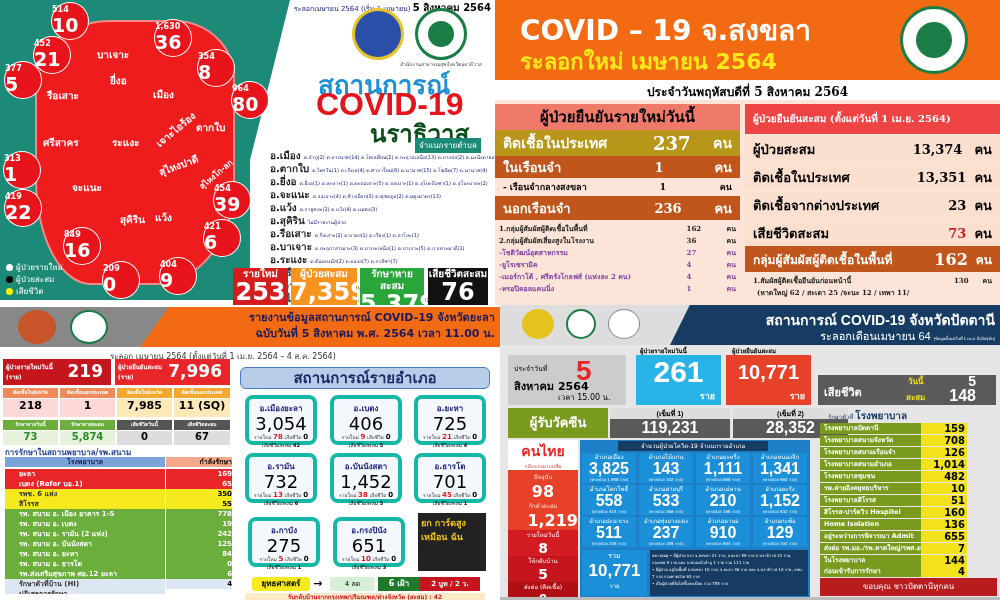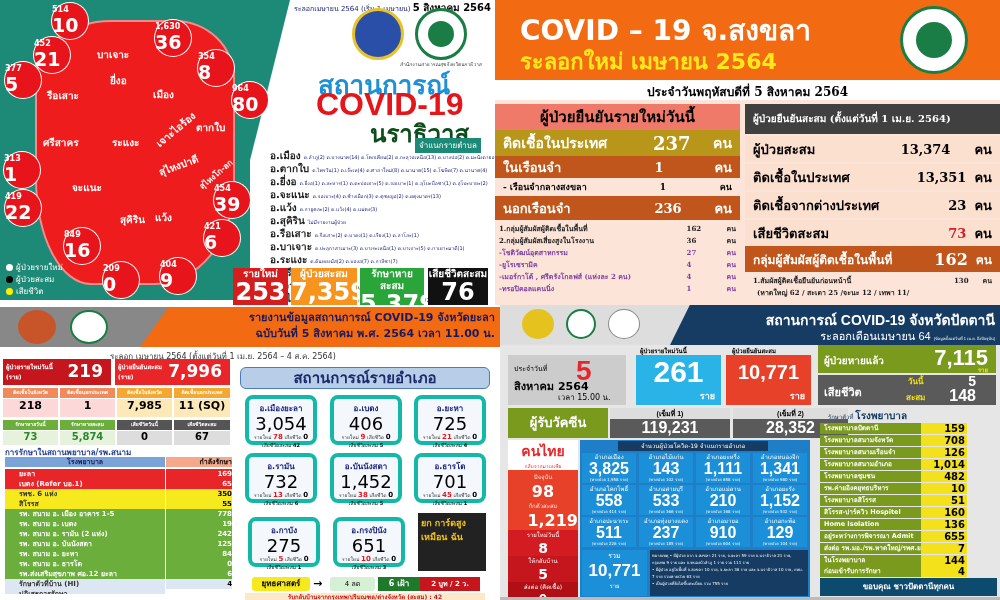--- a/index.html
+++ b/index.html
@@ -241,24 +241,24 @@
         <span style="width:40px">4</span>
         <span>คน</span>
       </div>
     <div class="row tb" style="position:relative;height:12px;font-size:7px;color:#7a3fa3;padding:0 4px">
         <span style="flex:1">-ทรอปิคอลแคนนิ่ง</span>
         <span style="width:40px">1</span>
         <span>คน</span>
       </div>
   </div>
 
-  <div class="tb" style="left:250px;top:104px;width:255px;height:30px;background:#404040;color:#fff;font-size:10px;line-height:30px;padding-left:8px">ผู้ป่วยยืนยันสะสม  (ตั้งแต่วันที่ 1 เม.ย. 2564)</div>
+  <div class="tb" style="left:250px;top:104px;width:255px;height:30px;background:#ef4444;color:#fff;font-size:10px;line-height:30px;padding-left:8px">ผู้ป่วยยืนยันสะสม  (ตั้งแต่วันที่ 1 เม.ย. 2564)</div>
   <div class="row tb" style="left:250px;top:136px;width:255px;height:26px;background:#fbe0d0;color:#000;font-size:13px">
       <span style="flex:1">ผู้ป่วยสะสม</span>
-      <span style="margin-right:24px">13,374</span>
+      <span style="margin-right:12px">13,374</span>
       <span>คน</span>
     </div>
   <div class="row tb" style="left:250px;top:164px;width:255px;height:26px;background:#fbe0d0;color:#000;font-size:13px">
       <span style="flex:1">ติดเชื้อในประเทศ</span>
       <span style="margin-right:8px">13,351</span>
       <span>คน</span>
     </div>
   <div class="row tb" style="left:250px;top:192px;width:255px;height:26px;background:#fbe0d0;color:#000;font-size:13px">
       <span style="flex:1">ติดเชื้อจากต่างประเทศ</span>
       <span style="margin-right:8px">23</span>
@@ -429,25 +429,20 @@
   <div class="bx" style="left:136px;top:50px;width:85px;height:50px;background:#2ab3e6">
       <div style="font-size:30px;line-height:34px">261</div>
       <div style="font-size:9px;text-align:right;padding-right:6px">ราย</div>
     </div>
   <div style="position:absolute;left:232px;top:41px;font-size:6px;font-weight:bold">ผู้ป่วยยืนยันสะสม</div>
   <div class="bx" style="left:226px;top:50px;width:85px;height:50px;background:#e8412a">
       <div style="font-size:20px;line-height:34px">10,771</div>
       <div style="font-size:9px;text-align:right;padding-right:6px">ราย</div>
     </div>
 
-  <div class="bx" style="left:318px;top:40px;width:178px;height:28px;background:#7a9a1e">
-      <div style="position:absolute;left:6px;top:8px;font-size:10px">ผู้ป่วยหายแล้ว</div>
-      <div style="position:absolute;right:8px;top:0;font-size:22px">7,115</div>
-      <div style="position:absolute;right:8px;top:20px;font-size:6px;color:#f3e21b">ราย</div>
-    </div>
   <div class="bx" style="left:318px;top:70px;width:178px;height:30px;background:#5a5a5a">
       <div style="position:absolute;left:6px;top:8px;font-size:11px">เสียชีวิต</div>
       <div style="position:absolute;left:90px;top:0;font-size:8px;color:#f3e21b">วันนี้</div>
       <div style="position:absolute;right:20px;top:-2px;font-size:14px">5</div>
       <div style="position:absolute;left:88px;top:16px;font-size:8px;color:#f3e21b">สะสม</div>
       <div style="position:absolute;right:20px;top:12px;font-size:16px">148</div>
     </div>
 
   <div class="bx" style="left:8px;top:103px;width:100px;height:30px;background:#7a9a1e;font-size:13px;line-height:30px">ผู้รับวัคซีน</div>
   <div class="bx" style="left:110px;top:103px;width:120px;height:30px;background:#5a5a5a">
@@ -595,15 +590,15 @@
       </div>
     <div class="hp" style="left:320px;top:250px">
         <div class="n">ในโรงพยาบาล</div>
         <div class="v">144</div>
       </div>
     <div class="hp" style="left:320px;top:261px">
         <div class="n">ก่อนเข้ารับการรักษา</div>
         <div class="v">4</div>
       </div>
   </div>
-  <div style="position:absolute;left:320px;top:273px;width:177px;height:18px;background:#0c4a6e;color:#fff;font-size:8px;font-weight:bold;text-align:center;line-height:18px">ขอบคุณ ชาวปัตตานีทุกคน</div>
+  <div style="position:absolute;left:320px;top:273px;width:177px;height:18px;background:#b91c1c;color:#fff;font-size:8px;font-weight:normal;text-align:center;line-height:18px">ขอบคุณ ชาวปัตตานีทุกคน</div>
   <div style="position:absolute;left:0;top:292px;width:500px;height:3px;background:#bbb"></div>
 </div>
 
 </body></html>

